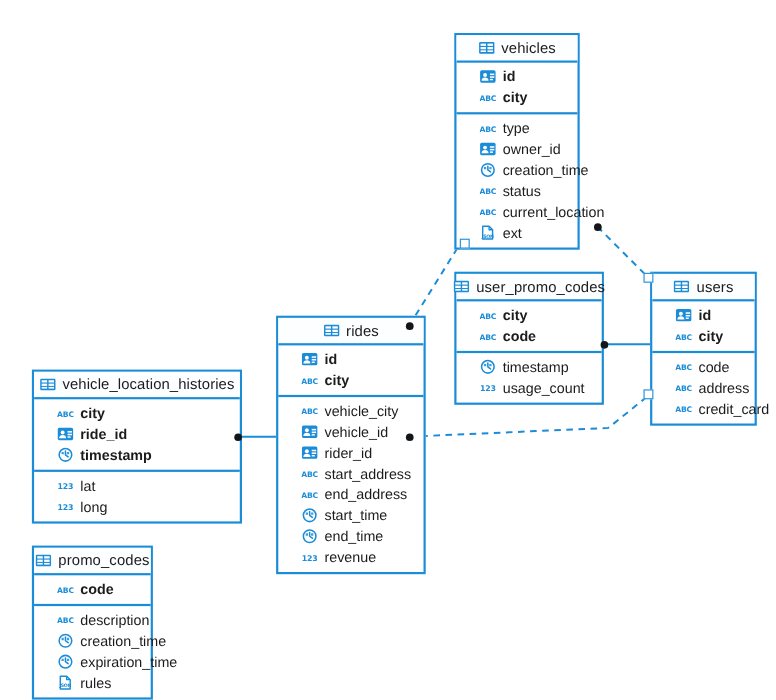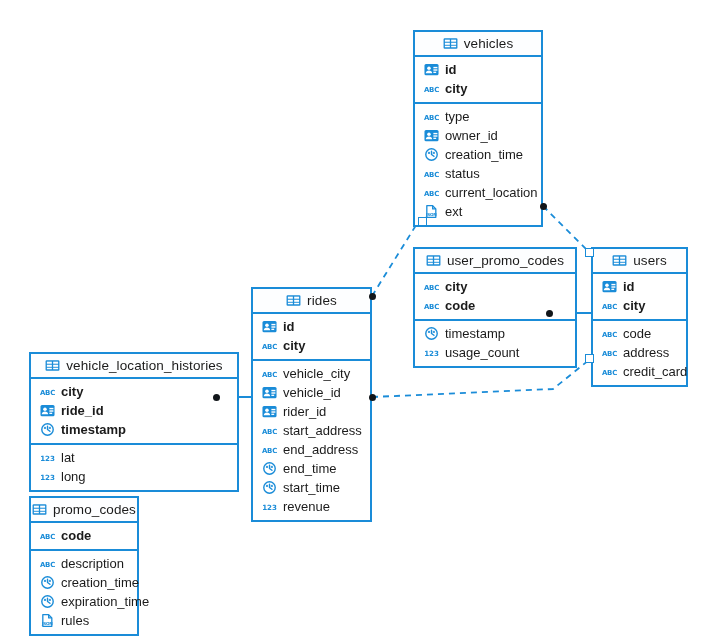--- a/index.html
+++ b/index.html
@@ -29,21 +29,21 @@
   .tname{
     font-size:13.5px;color:#1b1b1b;letter-spacing:0.1px;white-space:nowrap;
   }
   .section{
     box-sizing:border-box;
     padding:3px 0 4px 0;
   }
   .section.pk{border-bottom:2px solid #1a8cd8;}
   .row{
     display:flex;align-items:center;gap:6px;
-    height:19px;padding-left:9px;white-space:nowrap;
+    height:19px;padding-left:21px;white-space:nowrap;
   }
   .fname{font-size:13px;color:#1b1b1b;}
   .row.key .fname{font-weight:bold;}
 
   
   .ic{width:15px;height:15px;flex:0 0 15px;display:block;}
 
   
   .dot{
     position:absolute;width:7px;height:7px;border-radius:50%;
@@ -58,21 +58,21 @@
 <body>
 
 <div id="canvas">
   <svg id="links" viewBox="0 0 705 636" width="705" height="636">
       <path d="M 216 397 L 251 397" fill="none" stroke="#1a8cd8" stroke-width="1.8"></path>
       <path d="M 372 296 L 418 222" fill="none" stroke="#1a8cd8" stroke-width="1.8" stroke-dasharray="6 5"></path>
       <path d="M 543 206 L 589 252" fill="none" stroke="#1a8cd8" stroke-width="1.8" stroke-dasharray="6 5"></path>
       <path d="M 549 313 L 591 313" fill="none" stroke="#1a8cd8" stroke-width="1.8"></path>
       <path d="M 372 397 L 553 389 L 589 360" fill="none" stroke="#1a8cd8" stroke-width="1.8" stroke-dasharray="6 5"></path>
     </svg>
-<div class="table" style="left: 413px; top: 30px; width: 130px;">
+<div class="table" style="left: 413px; top: 30px; width: 114px;">
       <div class="thead">
         <svg class="ic" viewBox="0 0 16 16">
           <rect x="0.6" y="2.4" width="14.8" height="11.2" rx="1.2" fill="#1a8cd8"></rect>
           <rect x="2" y="3.9" width="5.3" height="2.2" fill="#fff"></rect>
           <rect x="8.7" y="3.9" width="5.3" height="2.2" fill="#fff"></rect>
           <rect x="2" y="7.2" width="5.3" height="2.2" fill="#fff"></rect>
           <rect x="8.7" y="7.2" width="5.3" height="2.2" fill="#fff"></rect>
           <rect x="2" y="10.4" width="5.3" height="1.6" fill="#fff"></rect>
           <rect x="8.7" y="10.4" width="5.3" height="1.6" fill="#fff"></rect>
         </svg>
@@ -139,21 +139,21 @@
         <div class="row">
           <svg class="ic" viewBox="0 0 16 16">
             <path d="M3 1.8h6.2l3.4 3.4v9H3z" fill="none" stroke="#1a8cd8" stroke-width="1.4" stroke-linejoin="round"></path>
             <path d="M9.2 1.8v3.4h3.4" fill="none" stroke="#1a8cd8" stroke-width="1.3" stroke-linejoin="round"></path>
             <text x="7.8" y="12.8" font-family="DejaVu Sans, sans-serif" font-size="4.5" font-weight="bold" fill="#1a8cd8" text-anchor="middle" letter-spacing="-0.3">JSON</text>
           </svg>
           <span class="fname">ext</span>
         </div>
       </div>
     </div>
-    <div class="table" style="left: 413px; top: 247px; width: 164px;">
+    <div class="table" style="left: 413px; top: 247px; width: 136px;">
       <div class="thead">
         <svg class="ic" viewBox="0 0 16 16">
           <rect x="0.6" y="2.4" width="14.8" height="11.2" rx="1.2" fill="#1a8cd8"></rect>
           <rect x="2" y="3.9" width="5.3" height="2.2" fill="#fff"></rect>
           <rect x="8.7" y="3.9" width="5.3" height="2.2" fill="#fff"></rect>
           <rect x="2" y="7.2" width="5.3" height="2.2" fill="#fff"></rect>
           <rect x="8.7" y="7.2" width="5.3" height="2.2" fill="#fff"></rect>
           <rect x="2" y="10.4" width="5.3" height="1.6" fill="#fff"></rect>
           <rect x="8.7" y="10.4" width="5.3" height="1.6" fill="#fff"></rect>
         </svg>
@@ -237,21 +237,21 @@
           <span class="fname">address</span>
         </div>
         <div class="row">
           <svg class="ic" viewBox="0 0 16 16">
             <text x="8" y="11.4" font-family="DejaVu Sans, sans-serif" font-size="7.4" font-weight="bold" fill="#1a8cd8" text-anchor="middle" letter-spacing="-0.2">ABC</text>
           </svg>
           <span class="fname">credit_card</span>
         </div>
       </div>
     </div>
-    <div class="table" style="left: 251px; top: 287px; width: 121px;">
+    <div class="table" style="left: 251px; top: 287px; width: 136px;">
       <div class="thead">
         <svg class="ic" viewBox="0 0 16 16">
           <rect x="0.6" y="2.4" width="14.8" height="11.2" rx="1.2" fill="#1a8cd8"></rect>
           <rect x="2" y="3.9" width="5.3" height="2.2" fill="#fff"></rect>
           <rect x="8.7" y="3.9" width="5.3" height="2.2" fill="#fff"></rect>
           <rect x="2" y="7.2" width="5.3" height="2.2" fill="#fff"></rect>
           <rect x="8.7" y="7.2" width="5.3" height="2.2" fill="#fff"></rect>
           <rect x="2" y="10.4" width="5.3" height="1.6" fill="#fff"></rect>
           <rect x="8.7" y="10.4" width="5.3" height="1.6" fill="#fff"></rect>
         </svg>
@@ -317,40 +317,40 @@
           </svg>
           <span class="fname">end_address</span>
         </div>
         <div class="row">
           <svg class="ic" viewBox="0 0 16 16">
             <circle cx="8" cy="8" r="6.1" fill="none" stroke="#1a8cd8" stroke-width="1.5"></circle>
             <path d="M8 4.4V8l2.6 1.9" fill="none" stroke="#1a8cd8" stroke-width="1.5" stroke-linecap="round" stroke-linejoin="round"></path>
             <path d="M4.2 5.2h2.2v2.2H4.2z" fill="#1a8cd8" opacity="0.85"></path>
             <path d="M9.4 5.2h2.2v2.2H9.4z" fill="#1a8cd8" opacity="0.85"></path>
           </svg>
+          <span class="fname">start_time</span>
+        </div>
+        <div class="row">
+          <svg class="ic" viewBox="0 0 16 16">
+            <circle cx="8" cy="8" r="6.1" fill="none" stroke="#1a8cd8" stroke-width="1.5"></circle>
+            <path d="M8 4.4V8l2.6 1.9" fill="none" stroke="#1a8cd8" stroke-width="1.5" stroke-linecap="round" stroke-linejoin="round"></path>
+            <path d="M4.2 5.2h2.2v2.2H4.2z" fill="#1a8cd8" opacity="0.85"></path>
+            <path d="M9.4 5.2h2.2v2.2H9.4z" fill="#1a8cd8" opacity="0.85"></path>
+          </svg>
           <span class="fname">end_time</span>
         </div>
         <div class="row">
           <svg class="ic" viewBox="0 0 16 16">
-            <circle cx="8" cy="8" r="6.1" fill="none" stroke="#1a8cd8" stroke-width="1.5"></circle>
-            <path d="M8 4.4V8l2.6 1.9" fill="none" stroke="#1a8cd8" stroke-width="1.5" stroke-linecap="round" stroke-linejoin="round"></path>
-            <path d="M4.2 5.2h2.2v2.2H4.2z" fill="#1a8cd8" opacity="0.85"></path>
-            <path d="M9.4 5.2h2.2v2.2H9.4z" fill="#1a8cd8" opacity="0.85"></path>
-          </svg>
-          <span class="fname">start_time</span>
-        </div>
-        <div class="row">
-          <svg class="ic" viewBox="0 0 16 16">
             <text x="8" y="11.6" font-family="DejaVu Sans, sans-serif" font-size="7.6" font-weight="bold" fill="#1a8cd8" text-anchor="middle" letter-spacing="-0.2">123</text>
           </svg>
           <span class="fname">revenue</span>
         </div>
       </div>
     </div>
-    <div class="table" style="left: 29px; top: 352px; width: 210px;">
+    <div class="table" style="left: 29px; top: 336px; width: 191px;">
       <div class="thead">
         <svg class="ic" viewBox="0 0 16 16">
           <rect x="0.6" y="2.4" width="14.8" height="11.2" rx="1.2" fill="#1a8cd8"></rect>
           <rect x="2" y="3.9" width="5.3" height="2.2" fill="#fff"></rect>
           <rect x="8.7" y="3.9" width="5.3" height="2.2" fill="#fff"></rect>
           <rect x="2" y="7.2" width="5.3" height="2.2" fill="#fff"></rect>
           <rect x="8.7" y="7.2" width="5.3" height="2.2" fill="#fff"></rect>
           <rect x="2" y="10.4" width="5.3" height="1.6" fill="#fff"></rect>
           <rect x="8.7" y="10.4" width="5.3" height="1.6" fill="#fff"></rect>
         </svg>

